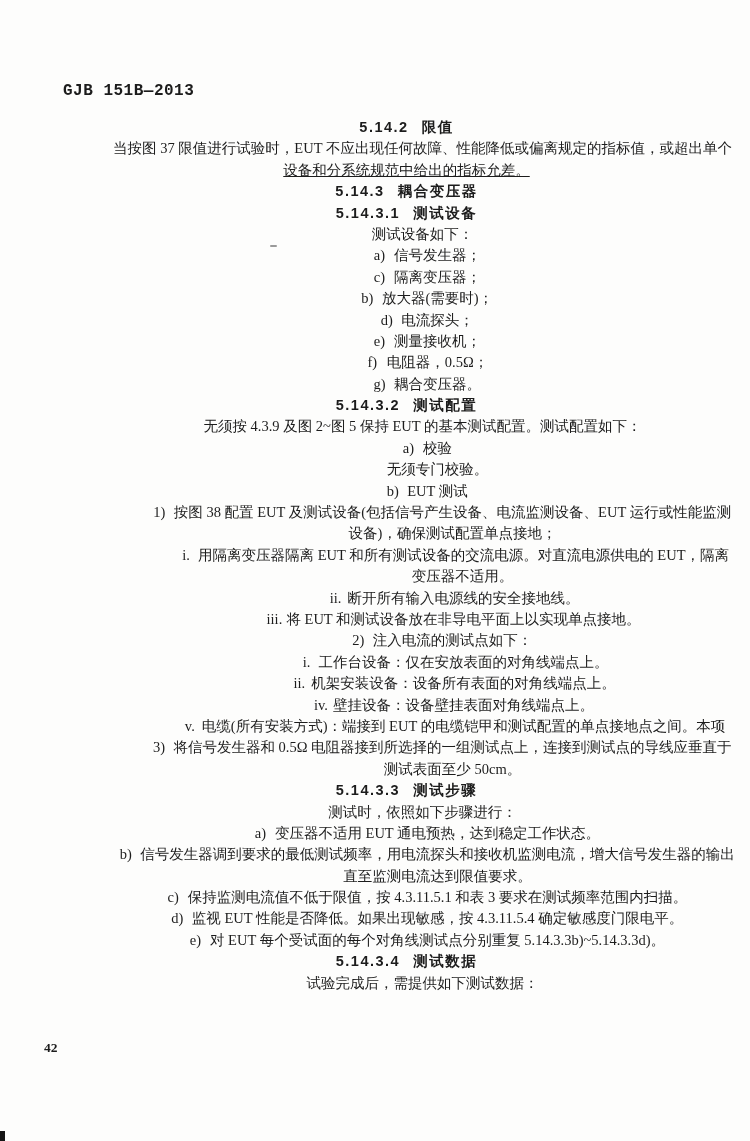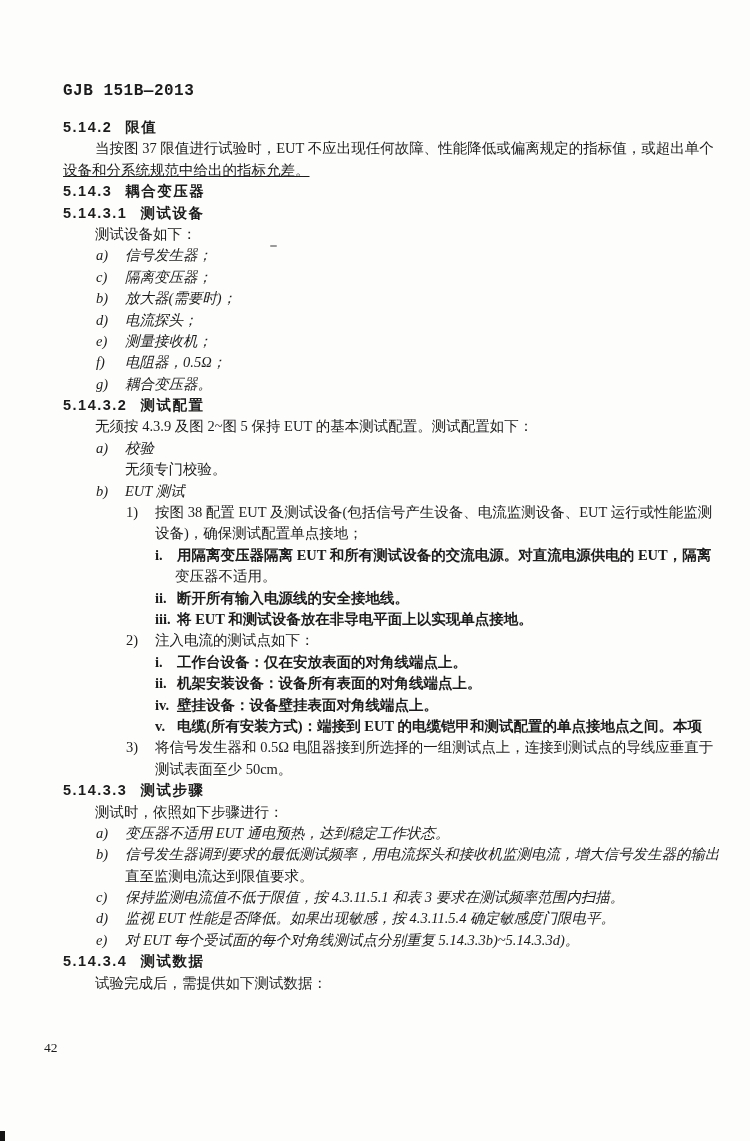--- a/index.html
+++ b/index.html
@@ -18,38 +18,39 @@
     font-family:Liberation Mono, monospace;
     letter-spacing:0.5px;
   }
   .content {
     position:absolute; left:63px; top:117px; width:687px;
   }
   .line {
     height:21.4px; line-height:21.4px;
     font-size:14.5px;
     white-space:nowrap;
+    text-align:center;
   }
   .line.h { font-family:"Liberation Sans", sans-serif; font-weight:bold; font-size:14.5px; }
   .line.h .num { letter-spacing:1.5px; margin-right:13px; }
   .line.h .title { letter-spacing:1.5px; }
   .p1  { padding-left:32px; }
   .p0  { padding-left:0;text-decoration:underline; }
-  .li1 { padding-left:33px;font-style:italic; }
+  .li1 { padding-left:33px; }
   .li1 .lbl { display:inline-block; min-width:29px; }
   .li1c { padding-left:62px; }
   .li2 { padding-left:63px; }
   .li2 .lbl { display:inline-block; min-width:29px; }
   .li2c { padding-left:92px; }
-  .li3 { padding-left:92px;font-weight:bold; }
+  .li3 { padding-left:92px; }
   .li3 .lbl { display:inline-block; min-width:20px; margin-right:2px; }
   .li3c { padding-left:112px; }
   .page-number {
     position:absolute; left:44px; top:1039px;
-    font-size:13.5px; line-height:18px;
+    font-size:13.5px; line-height:18px;font-weight:bold;
   }
   .corner-mark {
     position:absolute; left:0; bottom:0;
     width:5px; height:10px; background:#151515;
   }
   .scan-speck {
     position:absolute; left:270px; top:245px;
     width:7px; height:2px; background:#9a9a9a; border-radius:1px;
   }
 </style>

